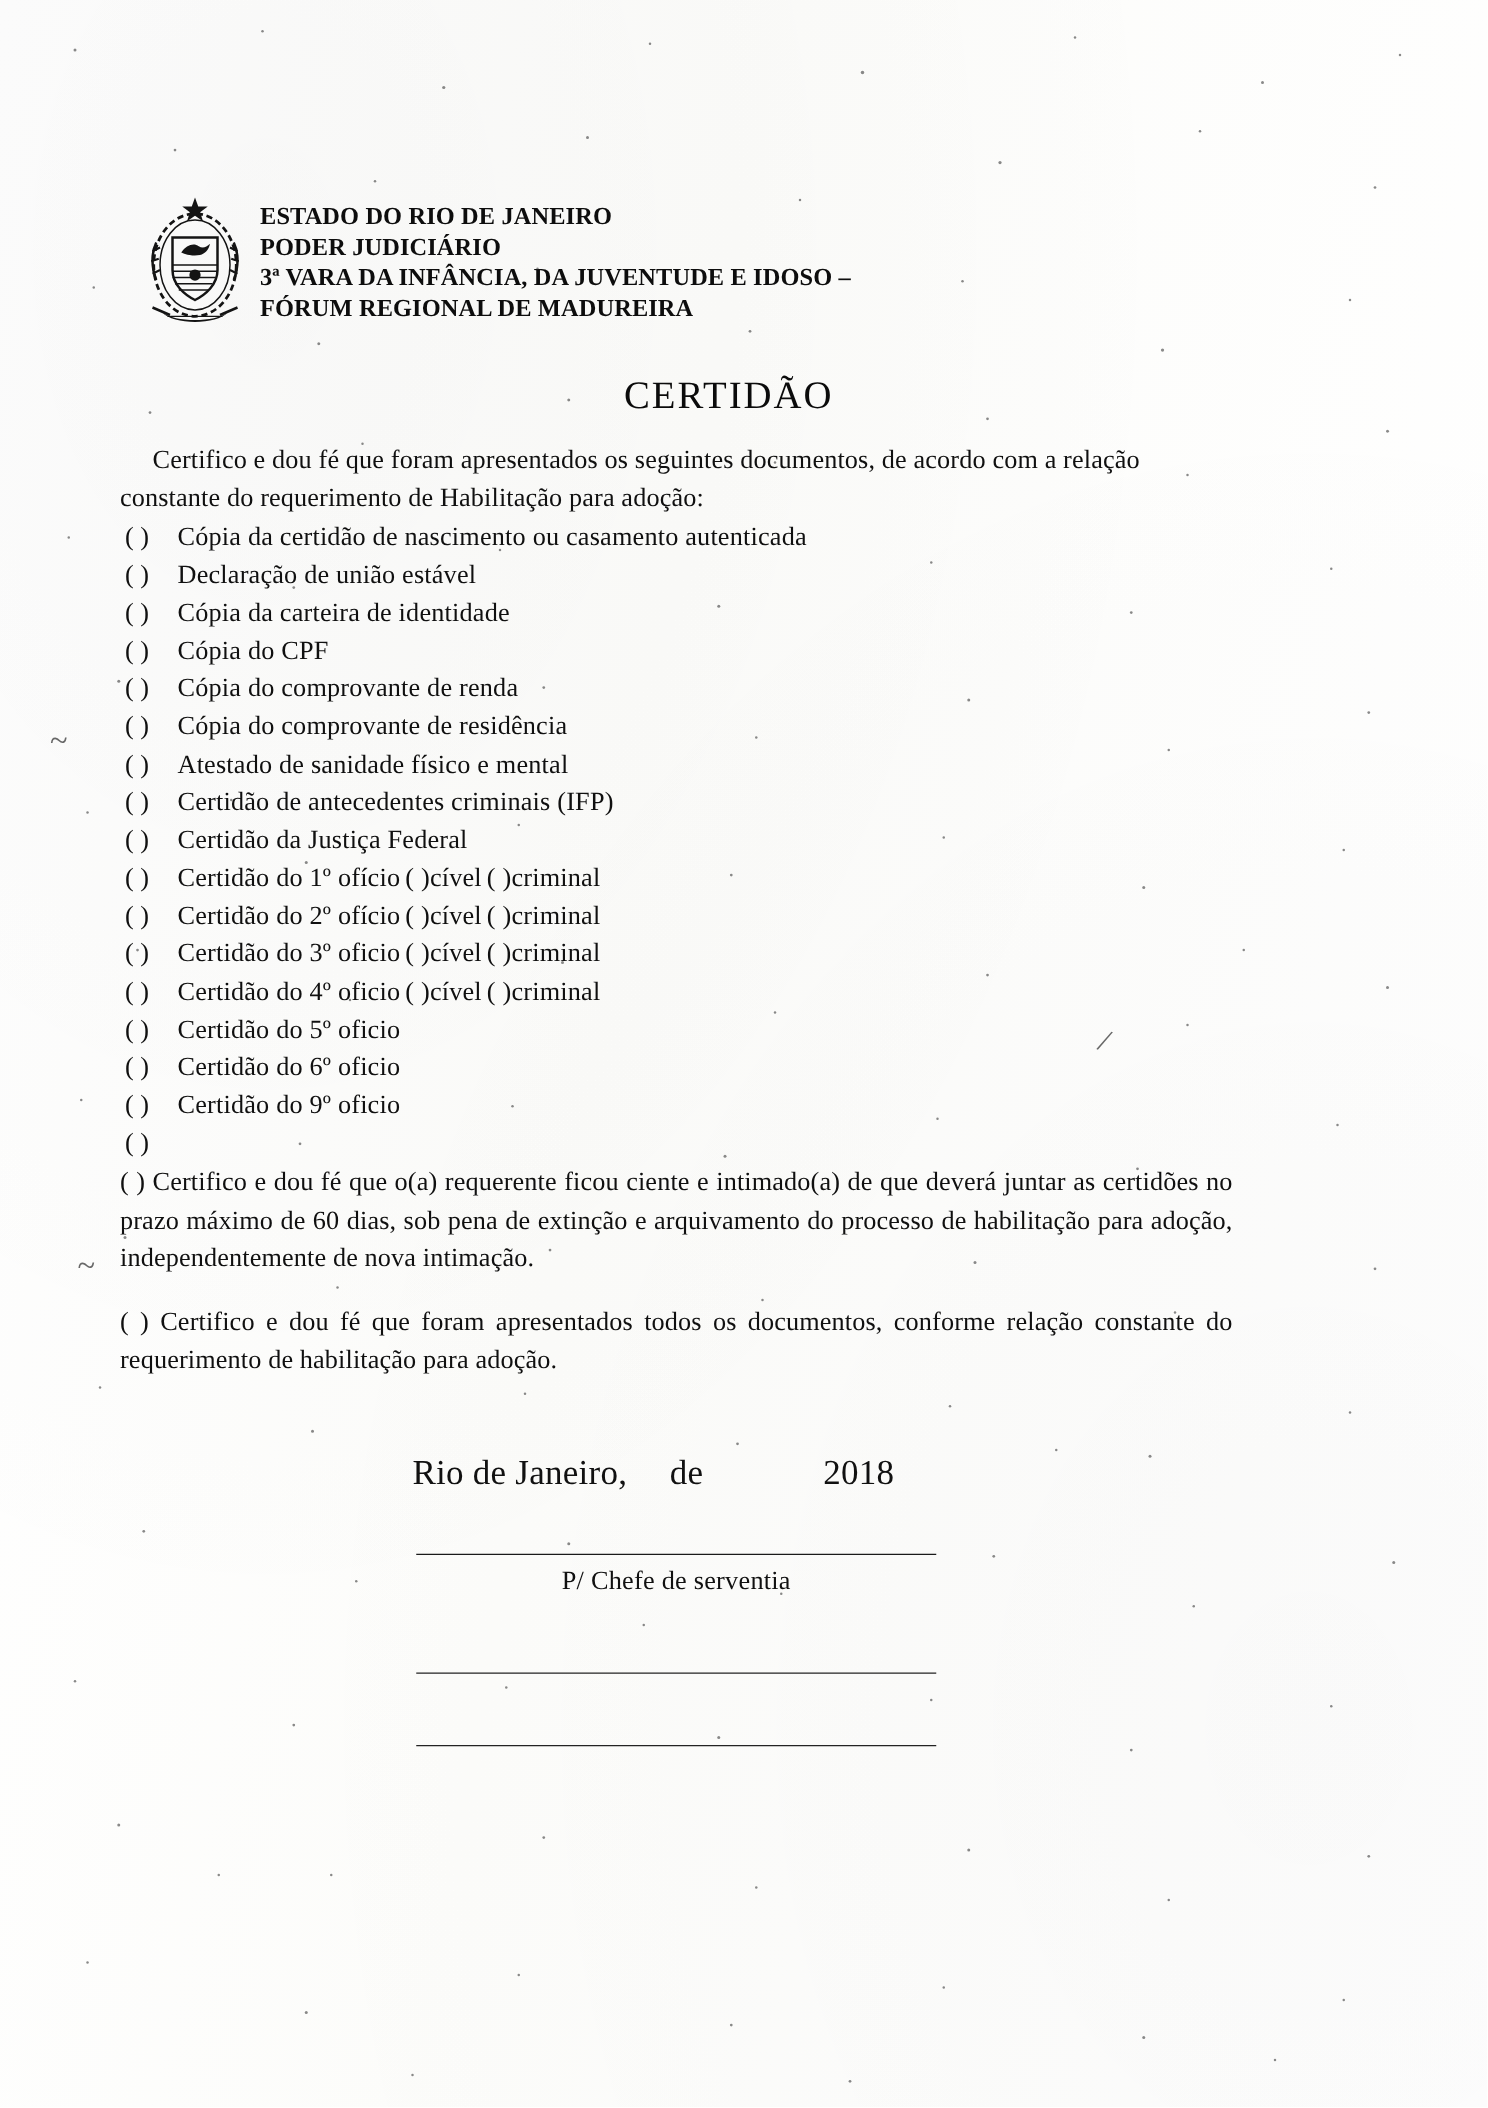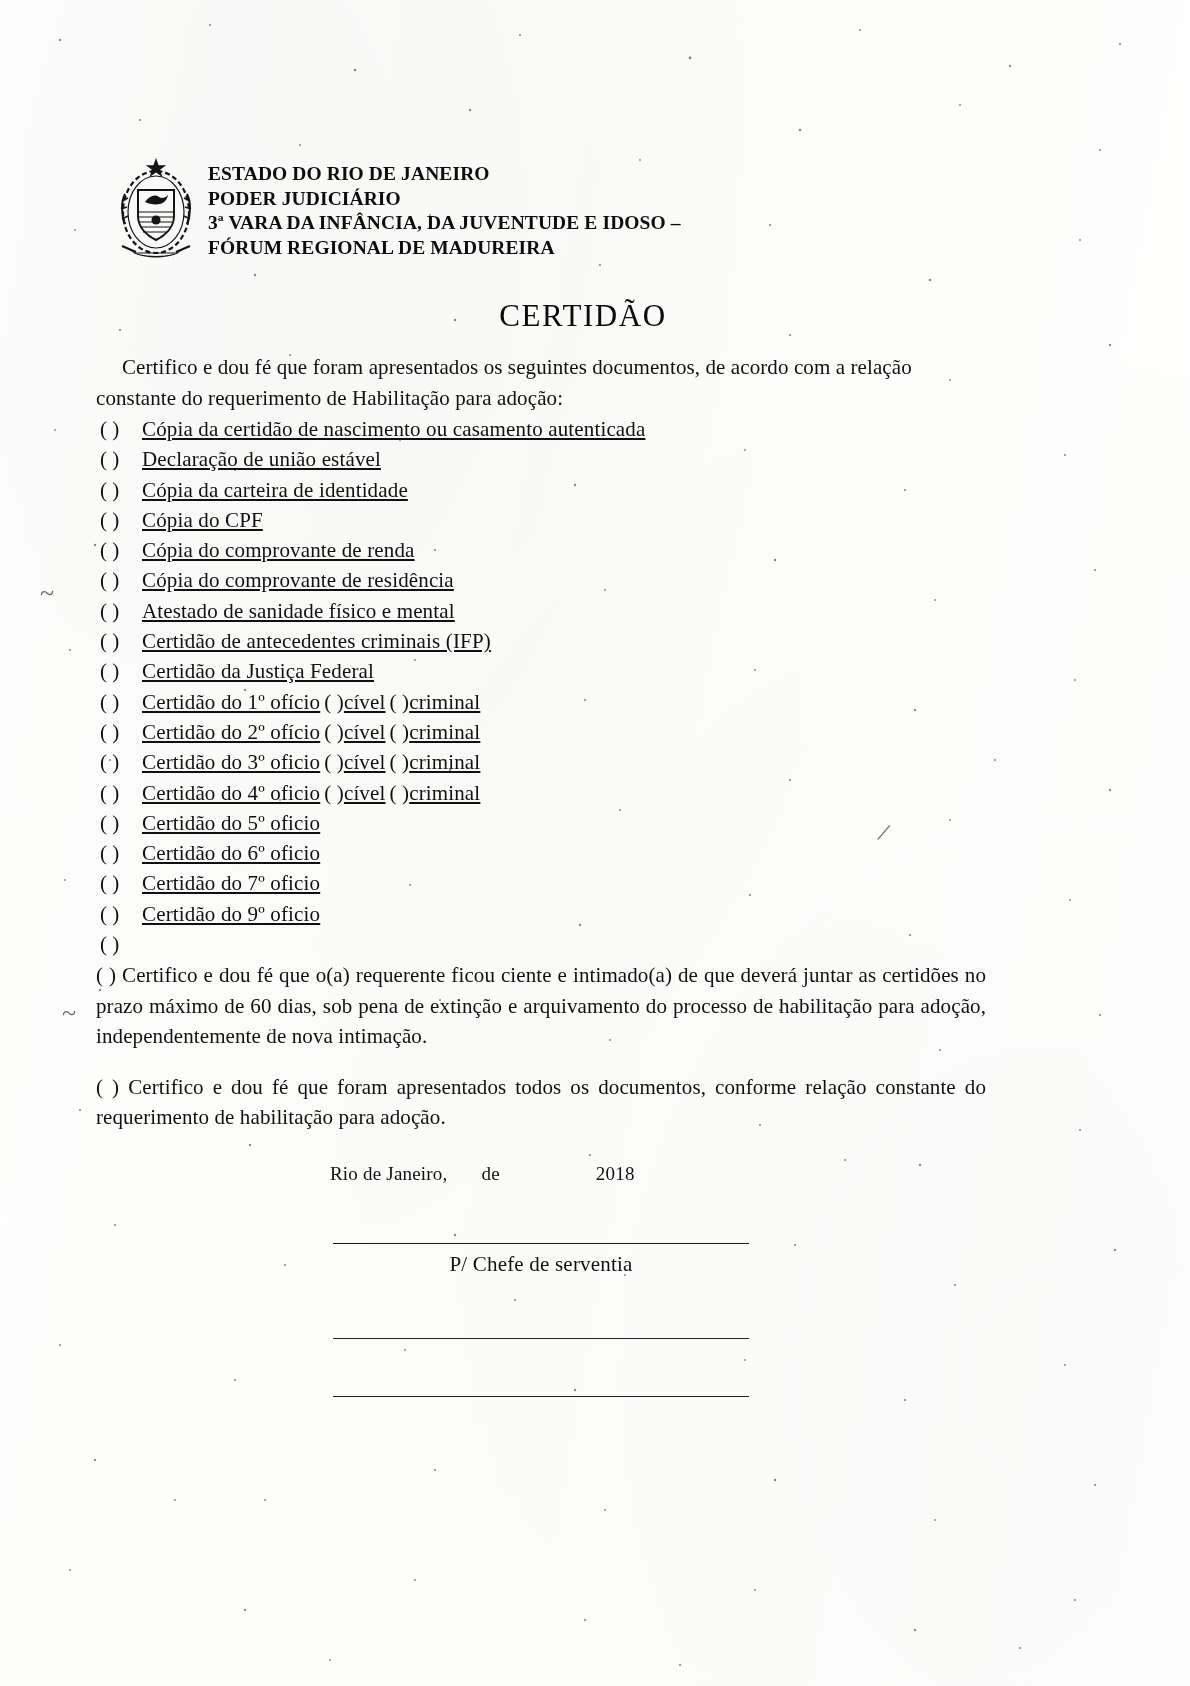--- a/index.html
+++ b/index.html
@@ -97,21 +97,20 @@
   .intro {
     text-indent: 26px;
     width: 890px;
     margin: 0 0 1px 0;
     letter-spacing: .1px;
   }
   .checklist {
     list-style: none;
     margin: 0;
     padding: 0;
-    text-decoration: underline;
   }
   .checklist li {
     display: block;
     white-space: nowrap;
     height: 30.3px;
     line-height: 30.3px;
     letter-spacing: .15px;
     padding-left: 4px;
   }
   .box {
@@ -138,21 +137,21 @@
     margin-top: 20px;
     text-align: justify;
     text-justify: inter-word;
   }
 
   
   .date-line {
     position: absolute;
     left: 330px;
     top: 1163px;
-    font-size: 19px;
+    font-size: 28px;
     letter-spacing: .2px;
     white-space: nowrap;
   }
   .date-gap-1 { display:inline-block; width: 34px; }
   .date-gap-2 { display:inline-block; width: 96px; }
 
   
   .sig-block {
     position: absolute;
     left: 333px;
@@ -401,23 +400,20 @@
           <span class="box">(    )</span><span>Certidão do 4º oficio</span><span class="sub-opt">(    )</span><span>cível</span><span class="sub-opt">(    )</span><span>criminal</span>
         </li>
 
         <li>
           <span class="box">(    )</span><span>Certidão do 5º oficio</span>
         </li>
         <li>
           <span class="box">(    )</span><span>Certidão do 6º oficio</span>
         </li>
         <li>
-          <span class="box">(    )</span><span>Certidão do 7º oficio</span>
-        </li>
-        <li>
           <span class="box">(    )</span><span>Certidão do 9º oficio</span>
         </li>
         <li>
           <span class="box">(    )</span><span></span>
         </li>
       </ul>
 
       <p class="para para-ciente">(    ) Certifico e dou fé que o(a) requerente ficou ciente e intimado(a) de que deverá juntar as certidões no prazo máximo de 60 dias, sob pena de extinção e arquivamento do processo de habilitação para adoção, independentemente de nova intimação.</p>
 
       <p class="para para-todos">(    ) Certifico e dou fé que foram apresentados todos os documentos, conforme relação constante do requerimento de habilitação para adoção.</p>

